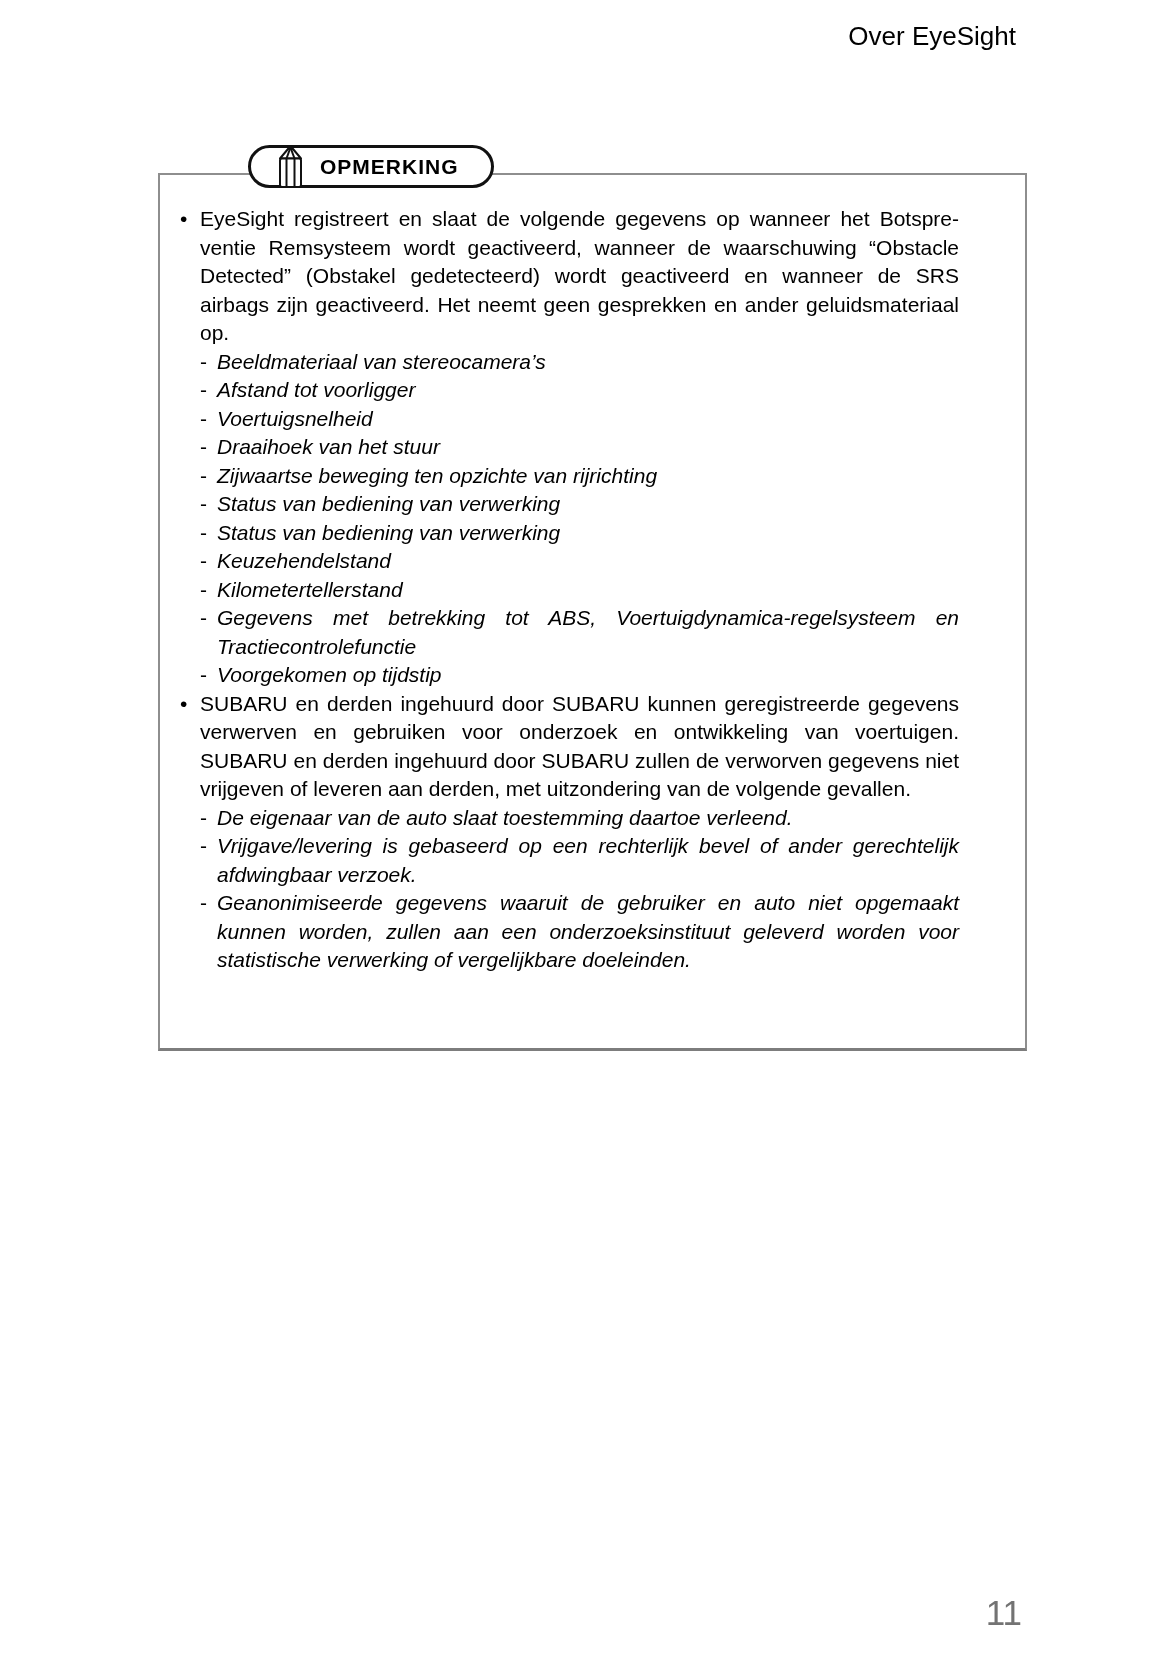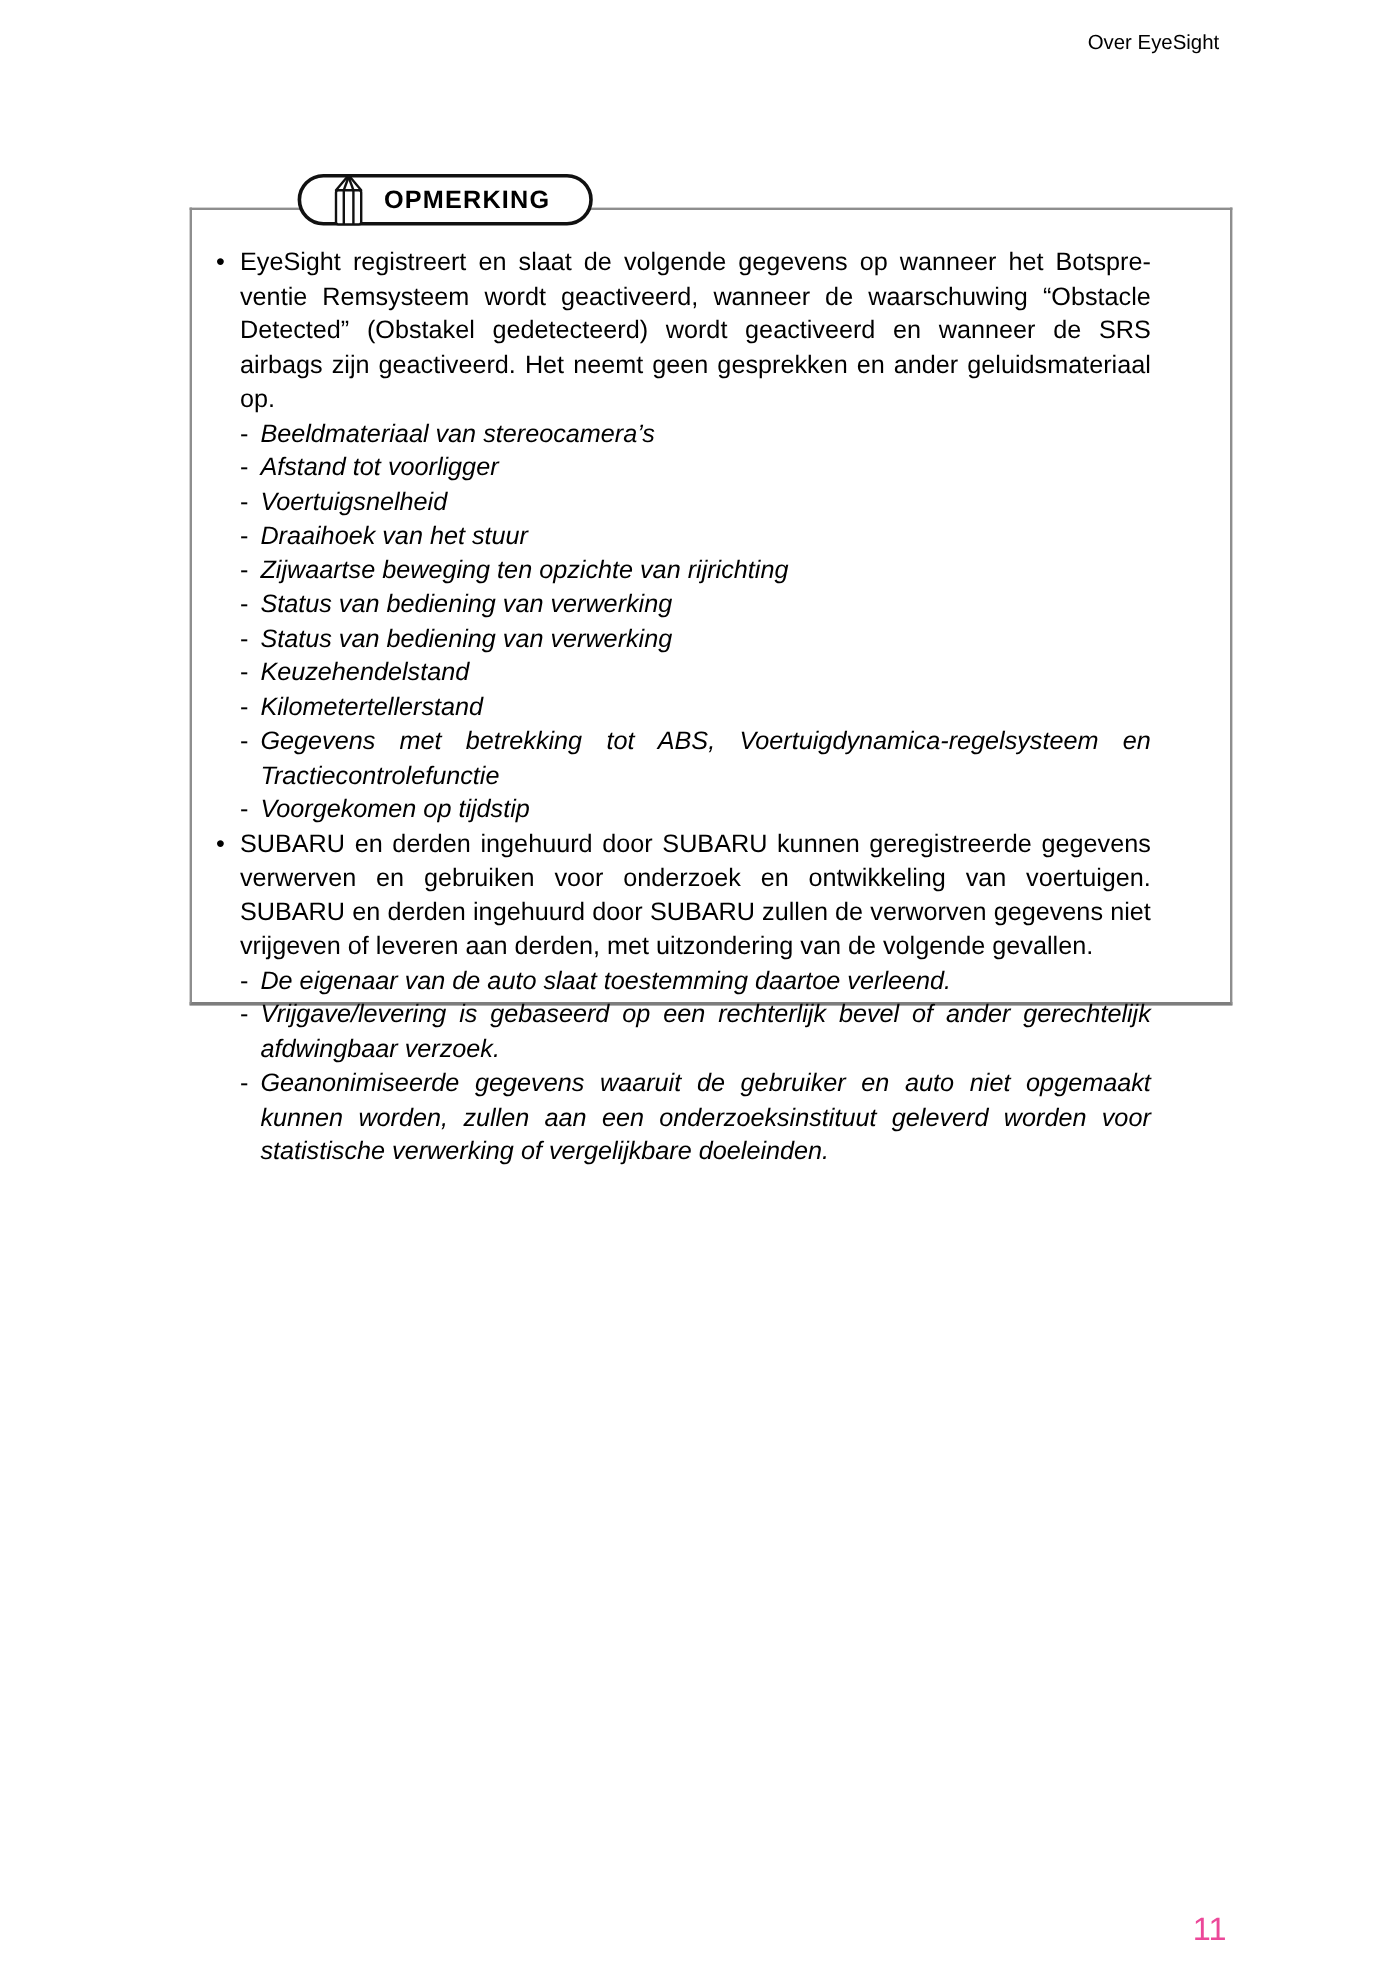--- a/index.html
+++ b/index.html
@@ -13,32 +13,32 @@
     height: 1653px;
     font-family: "Liberation Sans", sans-serif;
     color: #000000;
     overflow: hidden;
   }
 
   .page-header {
     position: absolute;
     top: 24px;
     right: 149px;
-    font-size: 17px;
+    font-size: 26px;
     line-height: 24px;
     color: #000000;
     white-space: nowrap;
   }
 
   .note-box {
     position: absolute;
     left: 158px;
     top: 173px;
     width: 869px;
-    height: 665px;
+    height: 878px;
     box-sizing: border-box;
     border: 2px solid #8e8e8e;
     border-bottom: 3px solid #7d7d7d;
     background: #ffffff;
   }
 
   .note-label {
     position: absolute;
     left: 88px;
     top: -30px;
@@ -98,22 +98,22 @@
     flex: 1;
     text-align: justify;
     hyphens: manual;
     font-style: italic;
   }
 
   .page-number {
     position: absolute;
     right: 143px;
     top: 1593px;
-    font-size: 27px;
-    color: #ec4899;
+    font-size: 35px;
+    color: #737373;
   }
 </style>
 </head>
 <body>
 
 <div class="page-header">Over EyeSight</div>
 
 <div class="note-box">
 
   <div class="note-label">

